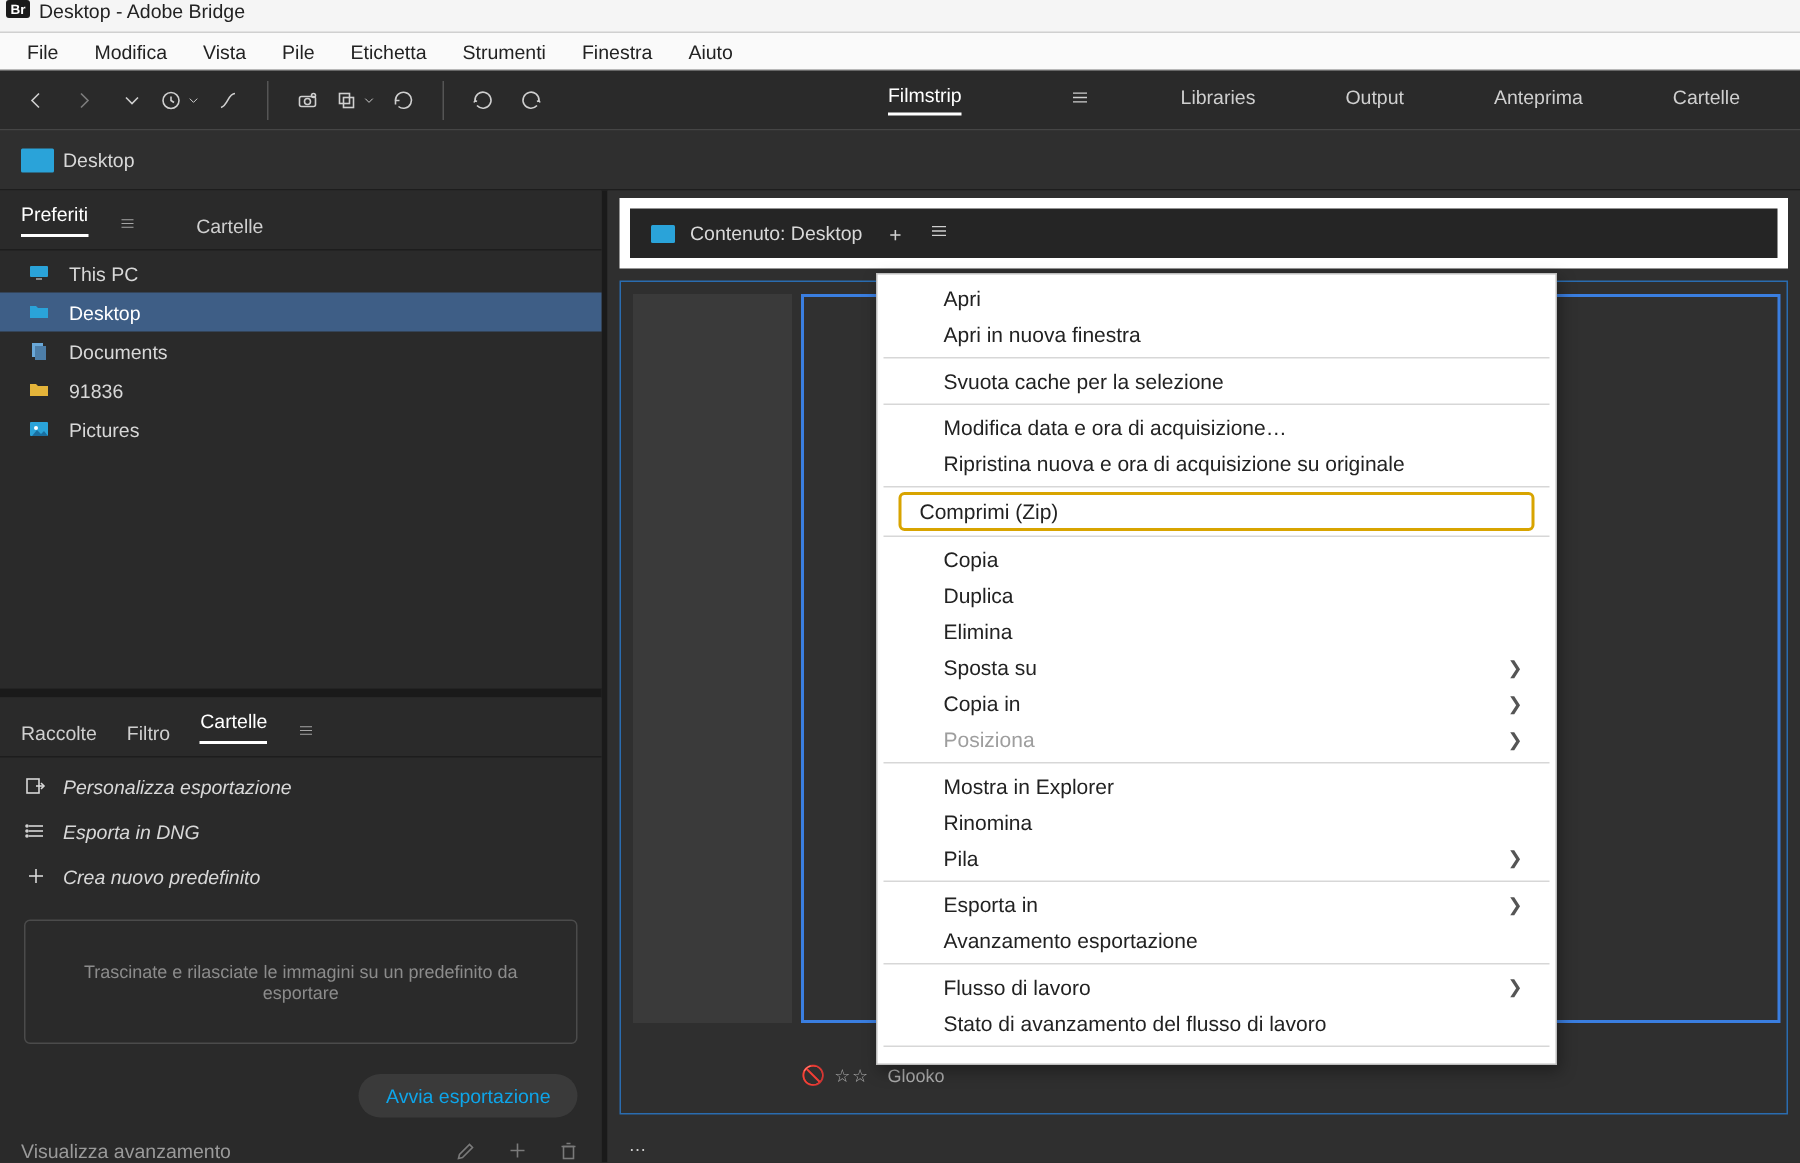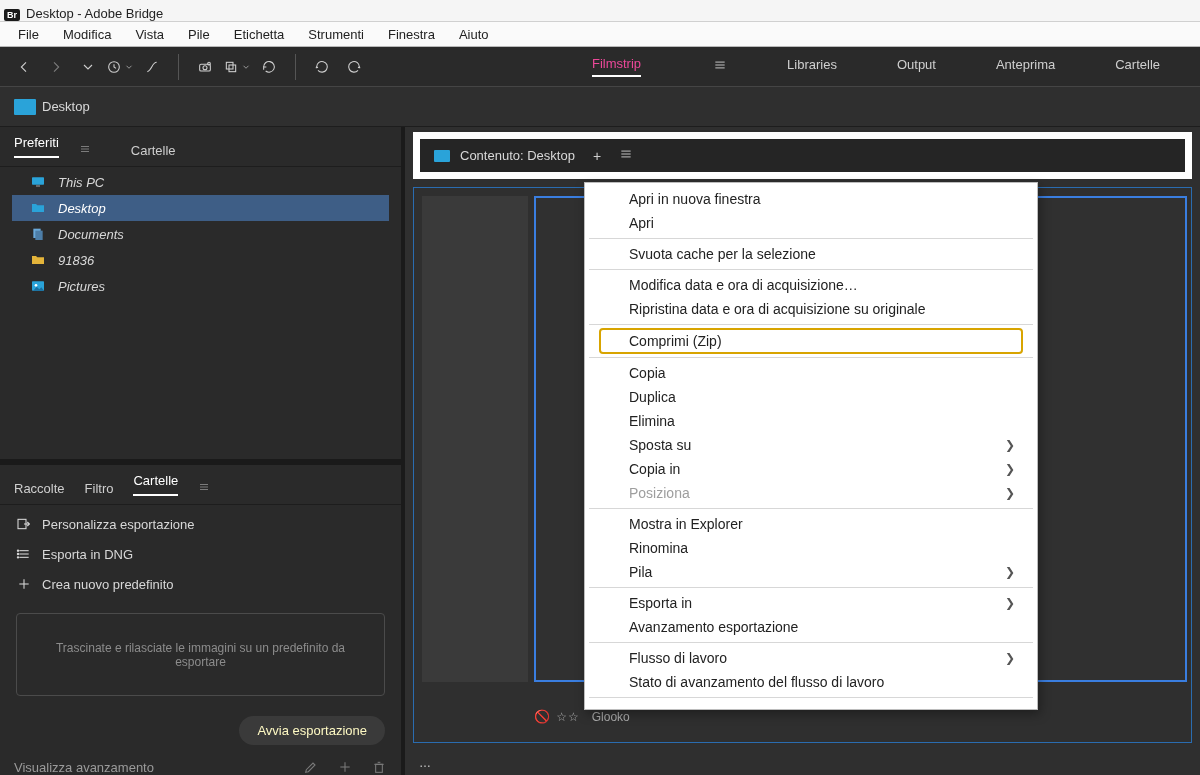--- a/index.html
+++ b/index.html
@@ -13,21 +13,21 @@
     overflow: hidden;
     position: relative;
   }
 
   
   .titlebar {
     height: 22px;
     background: #f5f5f5;
     color: #222;
     display: flex;
-    align-items: flex-end;
+    align-items: flex-start;
     padding: 0 4px;
     gap: 6px;
     border-bottom: 1px solid #d0d0d0;
   }
   .br-badge {
     background: #1a1a1a;
     color: #fff;
     font-size: 9px;
     font-weight: 700;
     padding: 1px 3px;
@@ -61,21 +61,21 @@
     color: #c8c8c8;
   }
   .toolbar .left { display:flex; align-items:center; gap:4px; }
   .tb-btn { width:28px; height:28px; display:flex; align-items:center; justify-content:center; }
   .tb-sep { width:1px; height:26px; background:#555; margin:0 8px; }
   .toolbar svg { width:16px; height:16px; fill:none; stroke:#cfcfcf; stroke-width:1.6; }
   .tb-wide { width:auto; gap:2px; }
 
   .workspace-nav { display:flex; align-items:center; gap:60px; margin-left:auto; margin-right:30px; }
   .ws-item { color:#cfcfcf; padding-bottom:4px; }
-  .ws-item.active { color:#ec4899; border-bottom:2px solid #fff; }
+  .ws-item.active { color:#ffffff; border-bottom:2px solid #fff; }
   .ws-menu-icon { margin-left:12px; }
   .ws-menu-icon svg{ width:14px; height:14px; stroke:#cfcfcf; }
 
   
   .pathbar {
     height: 40px;
     background: #2f2f2f;
     border-bottom: 1px solid #1d1d1d;
     display: flex;
     align-items: center;
@@ -95,48 +95,48 @@
   
   .leftcol { width:405px; display:flex; flex-direction:column; border-right:4px solid #1a1a1a;}
   .panel { background:#2a2a2a; }
   .panel-tabs {
     display:flex; align-items:flex-end; gap:20px;
     padding:8px 14px; border-bottom:1px solid #1d1d1d;
     font-size:13px; color:#cfcfcf;
   }
   .panel-tabs .tab.active { color:#fff; border-bottom:2px solid #fff; padding-bottom:6px; }
   .tab-menu-icon svg{ width:12px; height:12px; stroke:#cfcfcf; fill:none;}
-  .fav-list { padding:2px 12px;font-style:italic; }
+  .fav-list { padding:2px 0; }
   .fav-item {
     display:flex; align-items:center; gap:10px;
     padding:5px 16px; color:#d8d8d8; font-size:13px;
   }
   .fav-item.selected { background:#3e5e86; color:#fff;}
   .ico { width:20px; height:16px; display:inline-flex; align-items:center; justify-content:center; }
   .ico svg{ width:18px; height:16px; }
   .panel-divider { height:6px; background:#1a1a1a; }
 
-  .export-list { padding:4px 0;}
+  .export-list { padding:4px 0;font-style:italic;}
   .export-item {
     display:flex; align-items:center; gap:10px;
     padding:7px 16px; color:#d8d8d8; font-size:13px;
   }
   .export-item svg{ width:16px; height:16px; stroke:#d8d8d8; fill:none; stroke-width:1.6;}
   .drop-hint {
     border:1px solid #4b4b4b; margin:10px 16px; height:140px;
     display:flex; align-items:center; justify-content:center;
     color:#8c8c8c; font-size:12px; text-align:center; padding:10px 30px;
     border-radius:4px;
   }
   .export-footer {
     display:flex; justify-content:flex-end; align-items:center;
     padding:10px 16px; gap:12px;
   }
   .pill-btn {
-    background:#3a3a3a; color:#fef9c3; border-radius:18px;
+    background:#3a3a3a; color:#0ea5e9; border-radius:18px;
     padding:7px 18px; font-size:13px;
   }
   .bottom-row {
     display:flex; align-items:center; justify-content:space-between;
     padding:4px 14px 0 14px; color:#9a9a9a; font-size:13px;
   }
   .bottom-row svg{ width:16px; height:16px; stroke:#7a7a7a; fill:none; stroke-width:1.6;}
 
   
   .rightcol { flex:1; display:flex; flex-direction:column; background:#2f2f2f; position:relative;}
@@ -192,21 +192,21 @@
     font-size:14px; line-height:20px;
     position:relative;
   }
   .cm-item.disabled { color:#9e9e9e; }
   .cm-item .chev { color:#555; font-size:12px;}
   .cm-sep { height:1px; background:#d7d7d7; margin:3px 4px; }
   .cm-highlight {
     border:2px solid #d8a400;
     border-radius:4px;
     margin:1px 14px;
-    padding:3px 22px 3px 28px;
+    padding:3px 22px 3px 12px;
     font-size:14px;
   }
 </style>
 </head>
 <body>
 
 <div class="titlebar">
   <span class="br-badge">Br</span>
   <span>Desktop - Adobe Bridge</span>
 </div>
@@ -462,35 +462,35 @@
       </div>
     </div>
     <div class="content-footer">
       <span>…</span>
     </div>
   </div>
 </div>
 
 <div class="context-menu">
   <div class="cm-item">
+      <span>Apri</span>
+    </div>
+  <div class="cm-item">
       <span>Apri in nuova finestra</span>
     </div>
-  <div class="cm-item">
-      <span>Apri</span>
-    </div>
   <div class="cm-sep"></div>
   <div class="cm-item">
       <span>Svuota cache per la selezione</span>
     </div>
   <div class="cm-sep"></div>
   <div class="cm-item">
       <span>Modifica data e ora di acquisizione…</span>
     </div>
   <div class="cm-item">
-      <span>Ripristina data e ora di acquisizione su originale</span>
+      <span>Ripristina nuova e ora di acquisizione su originale</span>
     </div>
   <div class="cm-sep"></div>
   <div class="cm-highlight"><span>Comprimi (Zip)</span></div>
   <div class="cm-sep"></div>
   <div class="cm-item">
       <span>Copia</span>
     </div>
   <div class="cm-item">
       <span>Duplica</span>
     </div>

